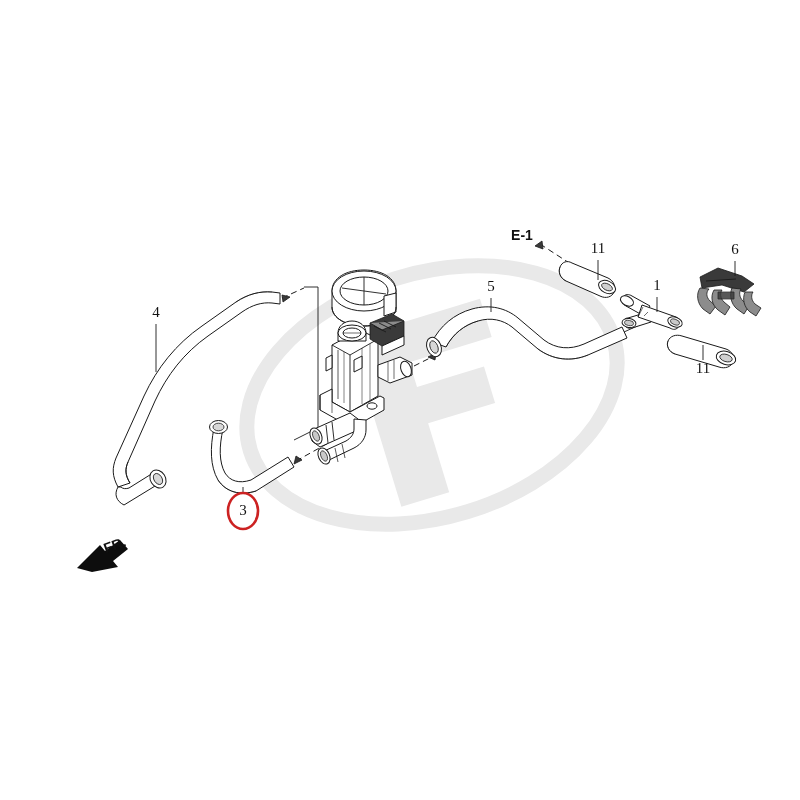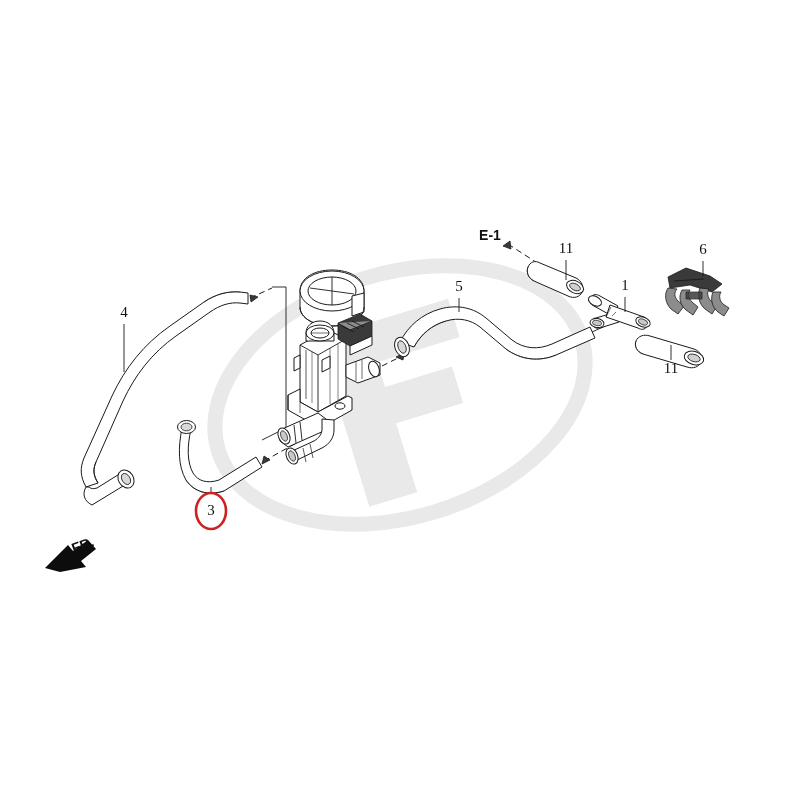--- a/index.html
+++ b/index.html
@@ -11,20 +11,21 @@
     width: 800px;
     height: 800px;
     font-family: "Liberation Serif", serif;
     overflow: hidden;
   }
   #diagram-root {
     position: relative;
     width: 672px;
     height: 800px;
     background: #ffffff;
+    margin-left: 32px;
   }
   svg.layer {
     position: absolute;
     top: 0;
     left: 0;
     width: 800px;
     height: 800px;
   }
   .lbl {
     font-family: "Liberation Serif", serif;

